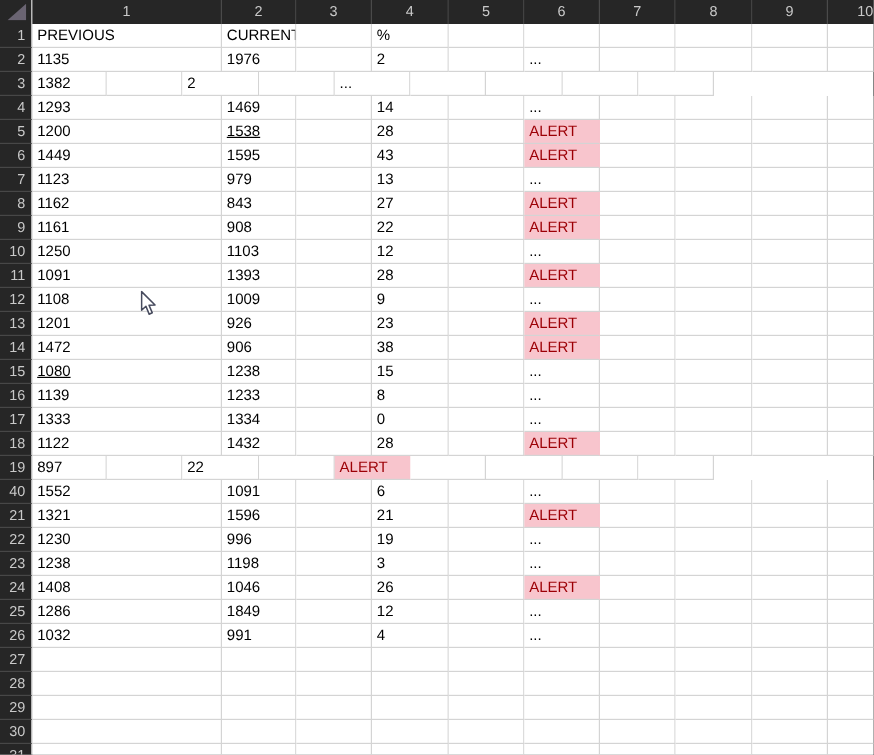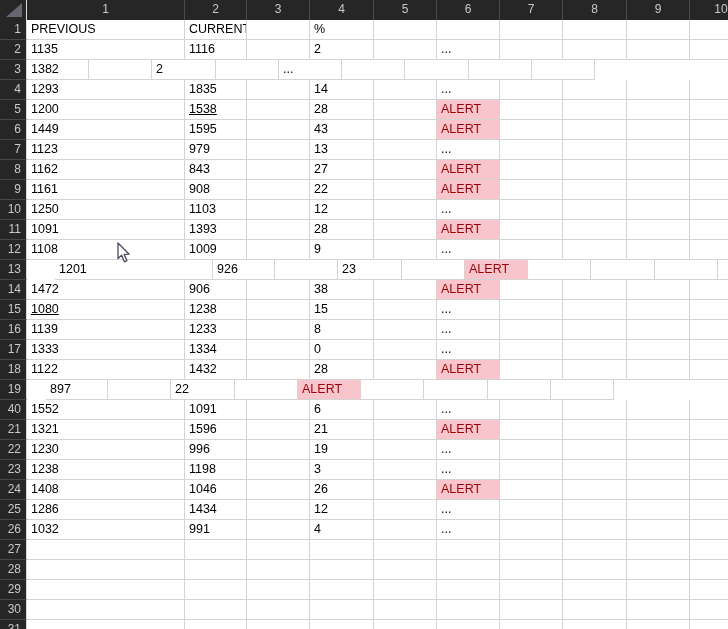--- a/index.html
+++ b/index.html
@@ -123,21 +123,21 @@
         <div class="cell" style="width: 63px; flex-basis: 63px;"></div>
         <div class="cell" style="width: 63px; flex-basis: 63px;"></div>
         <div class="cell" style="width: 63px; flex-basis: 63px;"></div>
         <div class="cell" style="width: 64px; flex-basis: 64px;"></div>
         <div class="cell" style="width: 63px; flex-basis: 63px;"></div>
         <div class="cell" style="width: 63px; flex-basis: 63px;"></div>
       </div>
       <div class="grid-row">
         <div class="row-header">2</div>
         <div class="cell" style="width: 158px; flex-basis: 158px;">1135</div>
-        <div class="cell" style="width: 62px; flex-basis: 62px;">1116</div>
+        <div class="cell" style="width: 62px; flex-basis: 62px;">1976</div>
         <div class="cell" style="width: 63px; flex-basis: 63px;"></div>
         <div class="cell" style="width: 64px; flex-basis: 64px;">2</div>
         <div class="cell" style="width: 63px; flex-basis: 63px;"></div>
         <div class="cell" style="width: 63px; flex-basis: 63px;">...</div>
         <div class="cell" style="width: 63px; flex-basis: 63px;"></div>
         <div class="cell" style="width: 64px; flex-basis: 64px;"></div>
         <div class="cell" style="width: 63px; flex-basis: 63px;"></div>
         <div class="cell" style="width: 63px; flex-basis: 63px;"></div>
       </div>
       <div class="grid-row">
@@ -148,21 +148,21 @@
         <div class="cell" style="width: 63px; flex-basis: 63px;"></div>
         <div class="cell" style="width: 63px; flex-basis: 63px;">...</div>
         <div class="cell" style="width: 63px; flex-basis: 63px;"></div>
         <div class="cell" style="width: 64px; flex-basis: 64px;"></div>
         <div class="cell" style="width: 63px; flex-basis: 63px;"></div>
         <div class="cell" style="width: 63px; flex-basis: 63px;"></div>
       </div>
       <div class="grid-row">
         <div class="row-header">4</div>
         <div class="cell" style="width: 158px; flex-basis: 158px;">1293</div>
-        <div class="cell" style="width: 62px; flex-basis: 62px;">1835</div>
+        <div class="cell" style="width: 62px; flex-basis: 62px;">1469</div>
         <div class="cell" style="width: 63px; flex-basis: 63px;"></div>
         <div class="cell" style="width: 64px; flex-basis: 64px;">14</div>
         <div class="cell" style="width: 63px; flex-basis: 63px;"></div>
         <div class="cell" style="width: 63px; flex-basis: 63px;">...</div>
         <div class="cell" style="width: 63px; flex-basis: 63px;"></div>
         <div class="cell" style="width: 64px; flex-basis: 64px;"></div>
         <div class="cell" style="width: 63px; flex-basis: 63px;"></div>
         <div class="cell" style="width: 63px; flex-basis: 63px;"></div>
       </div>
       <div class="grid-row">
@@ -264,21 +264,21 @@
         <div class="cell" style="width: 64px; flex-basis: 64px;">9</div>
         <div class="cell" style="width: 63px; flex-basis: 63px;"></div>
         <div class="cell" style="width: 63px; flex-basis: 63px;">...</div>
         <div class="cell" style="width: 63px; flex-basis: 63px;"></div>
         <div class="cell" style="width: 64px; flex-basis: 64px;"></div>
         <div class="cell" style="width: 63px; flex-basis: 63px;"></div>
         <div class="cell" style="width: 63px; flex-basis: 63px;"></div>
       </div>
       <div class="grid-row">
         <div class="row-header">13</div>
-        <div class="cell" style="width: 158px; flex-basis: 158px; margin-left: 28px;">1201</div>
+        <div class="cell" style="width: 158px; flex-basis: 158px;">1201</div>
         <div class="cell" style="width: 62px; flex-basis: 62px;">926</div>
         <div class="cell" style="width: 63px; flex-basis: 63px;"></div>
         <div class="cell" style="width: 64px; flex-basis: 64px;">23</div>
         <div class="cell" style="width: 63px; flex-basis: 63px;"></div>
         <div class="cell alert" style="width: 63px; flex-basis: 63px;">ALERT</div>
         <div class="cell" style="width: 63px; flex-basis: 63px;"></div>
         <div class="cell" style="width: 64px; flex-basis: 64px;"></div>
         <div class="cell" style="width: 63px; flex-basis: 63px;"></div>
         <div class="cell" style="width: 63px; flex-basis: 63px;"></div>
       </div>
@@ -342,21 +342,21 @@
         <div class="cell" style="width: 64px; flex-basis: 64px;">28</div>
         <div class="cell" style="width: 63px; flex-basis: 63px;"></div>
         <div class="cell alert" style="width: 63px; flex-basis: 63px;">ALERT</div>
         <div class="cell" style="width: 63px; flex-basis: 63px;"></div>
         <div class="cell" style="width: 64px; flex-basis: 64px;"></div>
         <div class="cell" style="width: 63px; flex-basis: 63px;"></div>
         <div class="cell" style="width: 63px; flex-basis: 63px;"></div>
       </div>
       <div class="grid-row">
         <div class="row-header">19</div>
-        <div class="cell" style="width: 62px; flex-basis: 62px; margin-left: 19px;">897</div>
+        <div class="cell" style="width: 62px; flex-basis: 62px;">897</div>
         <div class="cell" style="width: 63px; flex-basis: 63px;"></div>
         <div class="cell" style="width: 64px; flex-basis: 64px;">22</div>
         <div class="cell" style="width: 63px; flex-basis: 63px;"></div>
         <div class="cell alert" style="width: 63px; flex-basis: 63px;">ALERT</div>
         <div class="cell" style="width: 63px; flex-basis: 63px;"></div>
         <div class="cell" style="width: 64px; flex-basis: 64px;"></div>
         <div class="cell" style="width: 63px; flex-basis: 63px;"></div>
         <div class="cell" style="width: 63px; flex-basis: 63px;"></div>
       </div>
       <div class="grid-row">
@@ -420,21 +420,21 @@
         <div class="cell" style="width: 63px; flex-basis: 63px;"></div>
         <div class="cell alert" style="width: 63px; flex-basis: 63px;">ALERT</div>
         <div class="cell" style="width: 63px; flex-basis: 63px;"></div>
         <div class="cell" style="width: 64px; flex-basis: 64px;"></div>
         <div class="cell" style="width: 63px; flex-basis: 63px;"></div>
         <div class="cell" style="width: 63px; flex-basis: 63px;"></div>
       </div>
       <div class="grid-row">
         <div class="row-header">25</div>
         <div class="cell" style="width: 158px; flex-basis: 158px;">1286</div>
-        <div class="cell" style="width: 62px; flex-basis: 62px;">1434</div>
+        <div class="cell" style="width: 62px; flex-basis: 62px;">1849</div>
         <div class="cell" style="width: 63px; flex-basis: 63px;"></div>
         <div class="cell" style="width: 64px; flex-basis: 64px;">12</div>
         <div class="cell" style="width: 63px; flex-basis: 63px;"></div>
         <div class="cell" style="width: 63px; flex-basis: 63px;">...</div>
         <div class="cell" style="width: 63px; flex-basis: 63px;"></div>
         <div class="cell" style="width: 64px; flex-basis: 64px;"></div>
         <div class="cell" style="width: 63px; flex-basis: 63px;"></div>
         <div class="cell" style="width: 63px; flex-basis: 63px;"></div>
       </div>
       <div class="grid-row">

